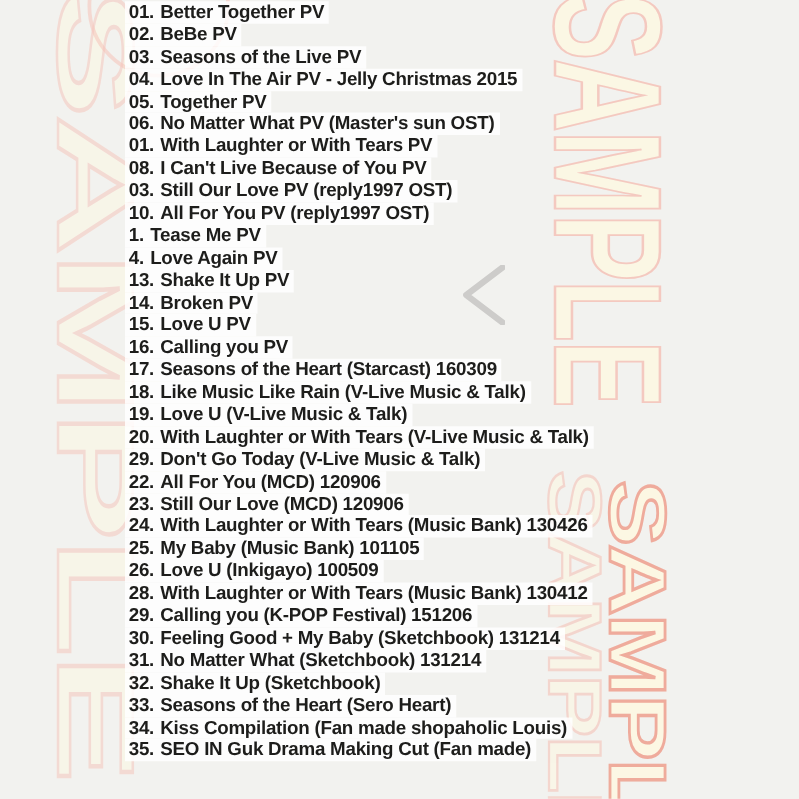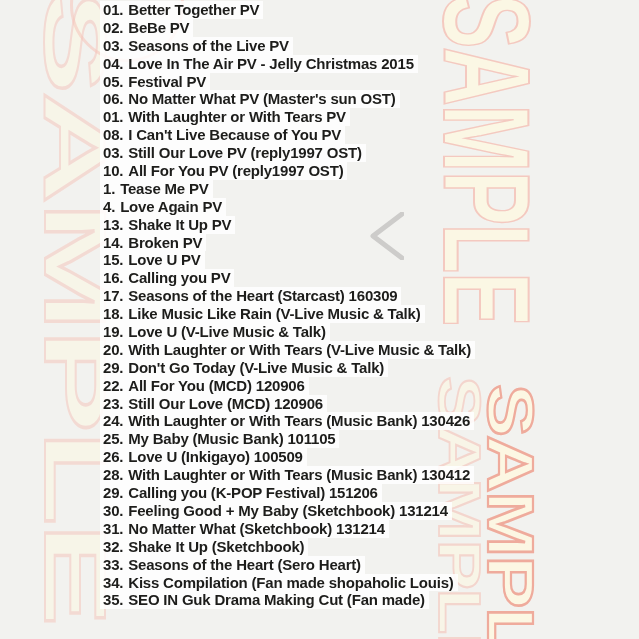--- a/index.html
+++ b/index.html
@@ -64,21 +64,21 @@
 
   <svg class="chevron" width="34" height="48" viewBox="0 0 34 48">
     <polyline points="32,2 3,24 32,46" fill="none" stroke="#c9c8c6" stroke-width="5" stroke-linecap="round" stroke-linejoin="round"></polyline>
   </svg>
 
   <ol class="tracks" id="track-list">
       <li class="track-row"><span class="band"><span class="track-num">01.</span><span class="track-title">Better Together PV</span></span></li>
       <li class="track-row"><span class="band"><span class="track-num">02.</span><span class="track-title">BeBe PV</span></span></li>
       <li class="track-row"><span class="band"><span class="track-num">03.</span><span class="track-title">Seasons of the Live PV</span></span></li>
       <li class="track-row"><span class="band"><span class="track-num">04.</span><span class="track-title">Love In The Air PV - Jelly Christmas 2015</span></span></li>
-      <li class="track-row"><span class="band"><span class="track-num">05.</span><span class="track-title">Festival PV</span></span></li>
+      <li class="track-row"><span class="band"><span class="track-num">05.</span><span class="track-title">Together PV</span></span></li>
       <li class="track-row"><span class="band"><span class="track-num">06.</span><span class="track-title">No Matter What PV (Master's sun OST)</span></span></li>
       <li class="track-row"><span class="band"><span class="track-num">01.</span><span class="track-title">With Laughter or With Tears PV</span></span></li>
       <li class="track-row"><span class="band"><span class="track-num">08.</span><span class="track-title">I Can't Live Because of You PV</span></span></li>
       <li class="track-row"><span class="band"><span class="track-num">03.</span><span class="track-title">Still Our Love PV (reply1997 OST)</span></span></li>
       <li class="track-row"><span class="band"><span class="track-num">10.</span><span class="track-title">All For You PV (reply1997 OST)</span></span></li>
       <li class="track-row"><span class="band"><span class="track-num">1.</span><span class="track-title">Tease Me PV</span></span></li>
       <li class="track-row"><span class="band"><span class="track-num">4.</span><span class="track-title">Love Again PV</span></span></li>
       <li class="track-row"><span class="band"><span class="track-num">13.</span><span class="track-title">Shake It Up PV</span></span></li>
       <li class="track-row"><span class="band"><span class="track-num">14.</span><span class="track-title">Broken PV</span></span></li>
       <li class="track-row"><span class="band"><span class="track-num">15.</span><span class="track-title">Love U PV</span></span></li>

